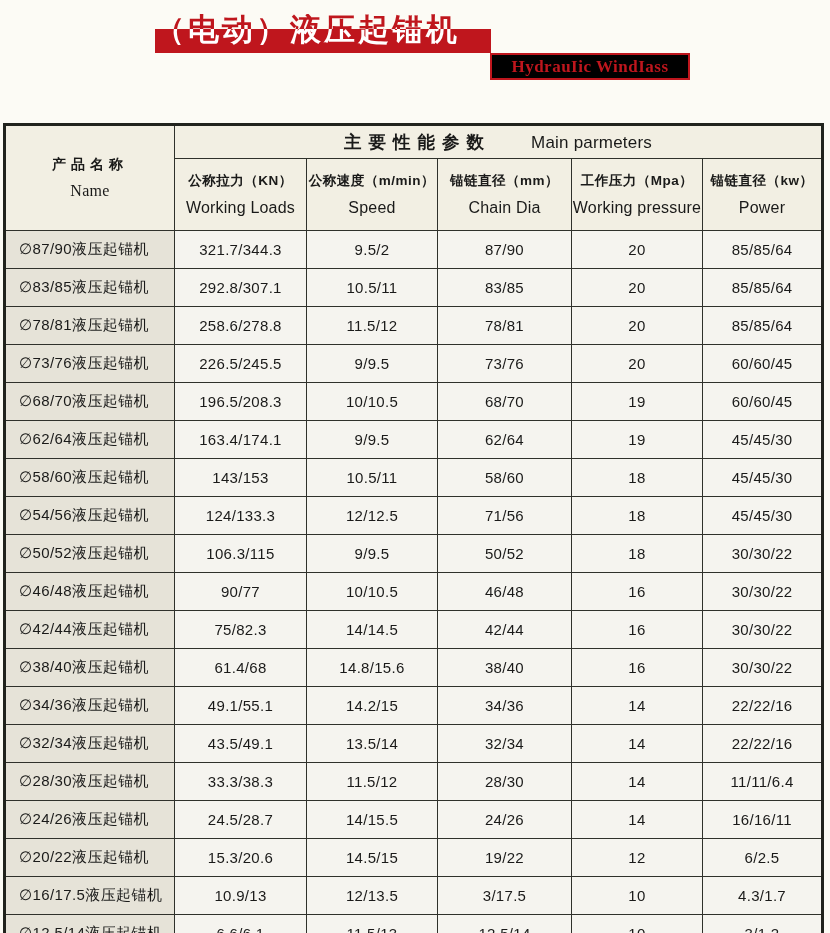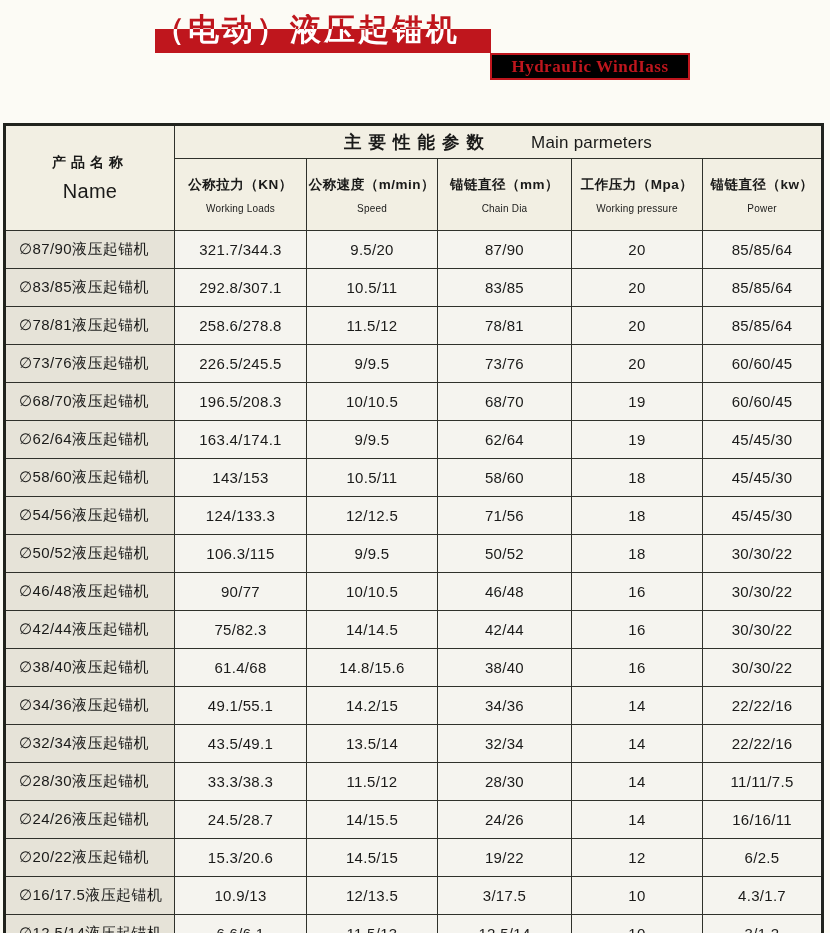--- a/index.html
+++ b/index.html
@@ -64,24 +64,24 @@
     font-weight:normal;
   }
   tr.group-row{height:34px;}
   tr.sub-row{height:72px;text-align:center;}
   tbody tr.data-row{height:38px;}
 
   .group-th .gzh{font-size:17.5px;font-weight:bold;letter-spacing:7px;margin-right:16px;}
   .group-th .gen{font-size:17px;letter-spacing:0.2px;margin-left:24px;}
 
   .name-th .zh{font-size:14px;font-weight:bold;letter-spacing:5px;}
-  .name-th .en{font-size:20px;margin-top:8px;letter-spacing:0.3px;}
+  .name-th .en{font-size:16px;margin-top:8px;letter-spacing:0.3px;font-family:Liberation Serif, serif;}
 
   .sub-th .zh{font-size:13.5px;font-weight:bold;letter-spacing:0.5px;}
-  .sub-th .en{font-size:10px;margin-top:9px;letter-spacing:0.2px;}
+  .sub-th .en{font-size:16px;margin-top:9px;letter-spacing:0.2px;}
 
   td.name-td{
     background:var(--name-col-bg,#e6e3d8);
     text-align:left;padding-left:13px;
     font-size:15px;letter-spacing:0.4px;
   }
   td.val-td{
     background:var(--cell-bg,#f5f4ef);
     text-align:center;font-size:15px;letter-spacing:0.3px;
   }
@@ -136,21 +136,21 @@
         <th class="sub-th">
           <div class="zh">锚链直径（kw）</div>
           <div class="en">Power</div>
         </th>
       </tr>
     </thead>
     <tbody>
   <tr class="data-row">
     <td class="name-td">∅87/90液压起锚机</td>
     <td class="val-td">321.7/344.3</td>
-    <td class="val-td">9.5/20</td>
+    <td class="val-td">9.5/2</td>
     <td class="val-td">87/90</td>
     <td class="val-td">20</td>
     <td class="val-td">85/85/64</td>
   </tr>
 
   <tr class="data-row">
     <td class="name-td">∅83/85液压起锚机</td>
     <td class="val-td">292.8/307.1</td>
     <td class="val-td">10.5/11</td>
     <td class="val-td">83/85</td>
@@ -265,21 +265,21 @@
     <td class="val-td">14</td>
     <td class="val-td">22/22/16</td>
   </tr>
 
   <tr class="data-row">
     <td class="name-td">∅28/30液压起锚机</td>
     <td class="val-td">33.3/38.3</td>
     <td class="val-td">11.5/12</td>
     <td class="val-td">28/30</td>
     <td class="val-td">14</td>
-    <td class="val-td">11/11/7.5</td>
+    <td class="val-td">11/11/6.4</td>
   </tr>
 
   <tr class="data-row">
     <td class="name-td">∅24/26液压起锚机</td>
     <td class="val-td">24.5/28.7</td>
     <td class="val-td">14/15.5</td>
     <td class="val-td">24/26</td>
     <td class="val-td">14</td>
     <td class="val-td">16/16/11</td>
   </tr>

